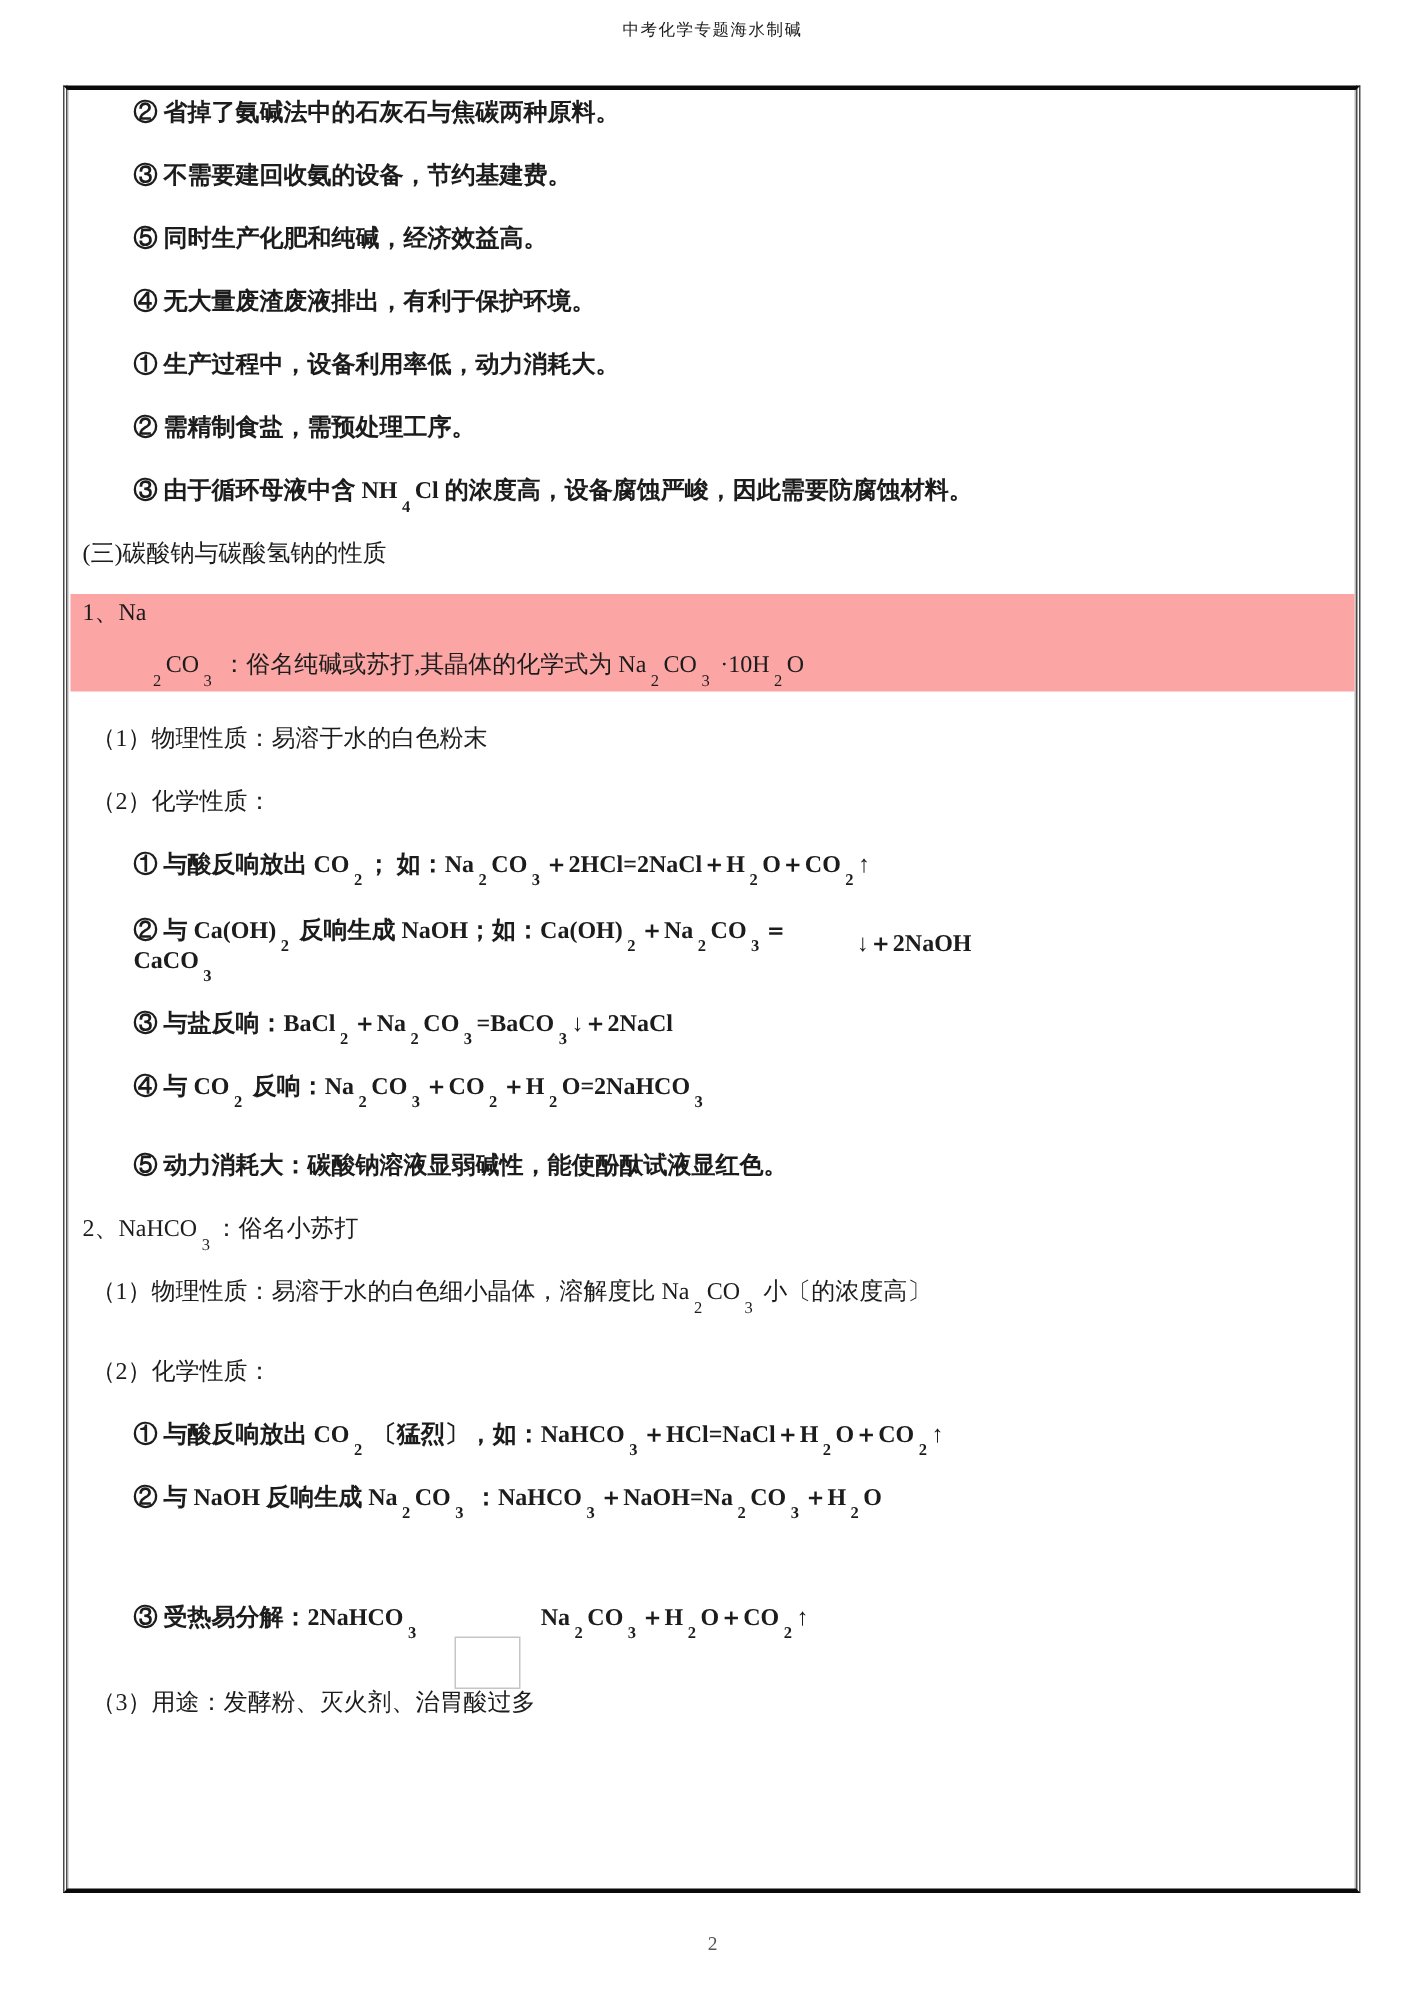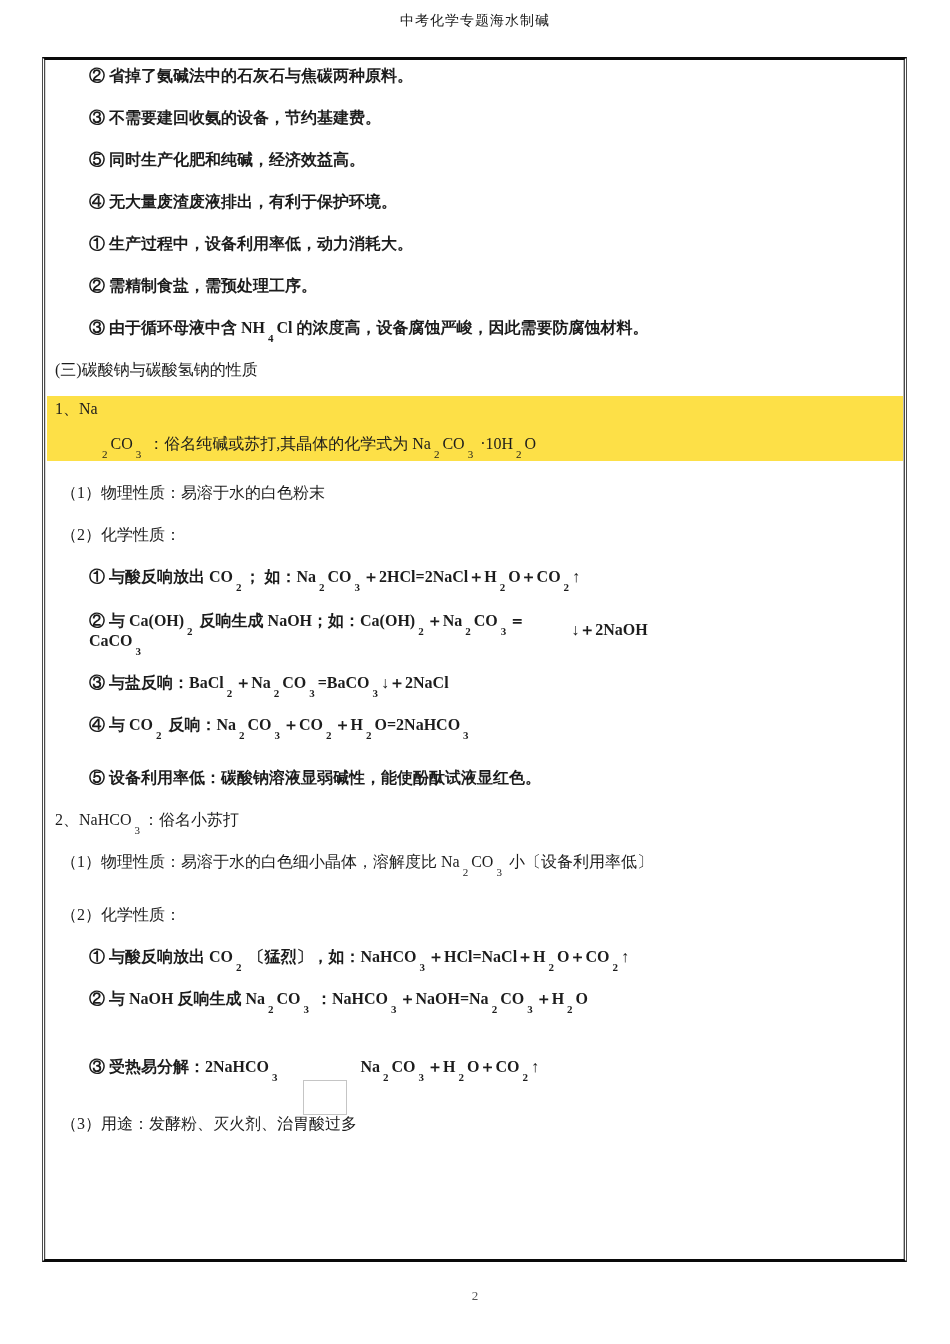--- a/index.html
+++ b/index.html
@@ -3,39 +3,39 @@
 <meta charset="utf-8">
 <style>
   html,body{margin:0;padding:0;}
   body{
     width:950px;height:1344px;background:#ffffff;position:relative;
     font-family:"Liberation Serif","DejaVu Serif",serif;color:#1c1c1c;
     overflow:hidden;
   }
   .page-header{
     position:absolute;top:12px;left:0;width:950px;box-sizing:border-box;
-    text-align:center;font-size:14px;letter-spacing:1px;
+    text-align:center;font-size:11px;letter-spacing:1px;
   }
   .doc-box{
     position:absolute;left:42px;top:57px;width:865px;height:1205px;
     box-sizing:border-box;
     border-top:3px solid #0a0a0a;border-bottom:3px solid #0a0a0a;
     border-left:3px double #4a4a4a;border-right:3px double #4a4a4a;
     box-shadow:inset -7px 0 0 -6px #b9b9b9, inset 7px 0 0 -6px #d7d7d7;
     padding:2px 8px 0 8px;overflow:hidden;
   }
   .para{font-size:16px;line-height:20px;margin-top:22px;white-space:nowrap;}
   .para:first-child{margin-top:4px;}
   .ind0{padding-left:2px;}
   .ind1{padding-left:8px;}
   .ind2{padding-left:36px;font-weight:bold;}
   .sp-s{margin-top:16px;}
   .sp-m{margin-top:24px;}
   .sp-l{margin-top:33px;}
-  .sp-xl{margin-top:48px;}
+  .sp-xl{margin-top:60px;}
   .sp-xxl{margin-top:37px;}
   .sub{
     display:inline-block;font-size:11px;line-height:10px;
     position:relative;top:9px;margin:0 3px;
   }
   .low{display:inline-block;position:relative;top:9px;}
   .hgap{display:inline-block;width:46px;}
   .eqbox{
     display:inline-block;width:42px;height:2px;position:relative;
     margin:0 16px 0 22px;
@@ -78,21 +78,21 @@
       </div>
       <div class="para ind2">
         <div class="line"><span>② 需精制食盐，需预处理工序。</span></div>
       </div>
       <div class="para ind2">
         <div class="line"><span>③ 由于循环母液中含 NH</span><span class="sub">4</span><span>Cl 的浓度高，设备腐蚀严峻，因此需要防腐蚀材料。</span></div>
       </div>
       <div class="para ind0">
         <div class="line"><span>(三)碳酸钠与碳酸氢钠的性质</span></div>
       </div>
-      <div class="para ind0 sp-s highlight" style="background: #fde047;">
+      <div class="para ind0 sp-s highlight" style="background: #fca5a5;">
         <div class="line"><span>1、Na</span></div>
         <div class="line hl-line2"><span class="sub">2</span><span>CO</span><span class="sub">3</span><span> ：俗名纯碱或苏打,其晶体的化学式为 Na</span><span class="sub">2</span><span>CO</span><span class="sub">3</span><span> ·10H</span><span class="sub">2</span><span>O</span></div>
       </div>
       <div class="para ind1">
         <div class="line"><span>（1）物理性质：易溶于水的白色粉末</span></div>
       </div>
       <div class="para ind1">
         <div class="line"><span>（2）化学性质：</span></div>
       </div>
       <div class="para ind2">
@@ -102,27 +102,27 @@
         <div class="line"><span>② 与 Ca(OH)</span><span class="sub">2</span><span> 反响生成 NaOH；如：Ca(OH)</span><span class="sub">2</span><span>＋Na</span><span class="sub">2</span><span>CO</span><span class="sub">3</span><span>＝</span><span class="hgap"></span><span class="low">↓＋2NaOH</span></div>
         <div class="line"><span>CaCO</span><span class="sub">3</span></div>
       </div>
       <div class="para ind2">
         <div class="line"><span>③ 与盐反响：BaCl</span><span class="sub">2</span><span>＋Na</span><span class="sub">2</span><span>CO</span><span class="sub">3</span><span>=BaCO</span><span class="sub">3</span><span>↓＋2NaCl</span></div>
       </div>
       <div class="para ind2">
         <div class="line"><span>④ 与 CO</span><span class="sub">2</span><span> 反响：Na</span><span class="sub">2</span><span>CO</span><span class="sub">3</span><span>＋CO</span><span class="sub">2</span><span>＋H</span><span class="sub">2</span><span>O=2NaHCO</span><span class="sub">3</span></div>
       </div>
       <div class="para ind2 sp-l">
-        <div class="line"><span>⑤ 设备利用率低：碳酸钠溶液显弱碱性，能使酚酞试液显红色。</span></div>
+        <div class="line"><span>⑤ 动力消耗大：碳酸钠溶液显弱碱性，能使酚酞试液显红色。</span></div>
       </div>
       <div class="para ind0">
         <div class="line"><span>2、NaHCO</span><span class="sub">3</span><span>：俗名小苏打</span></div>
       </div>
       <div class="para ind1">
-        <div class="line"><span>（1）物理性质：易溶于水的白色细小晶体，溶解度比 Na</span><span class="sub">2</span><span>CO</span><span class="sub">3</span><span> 小〔设备利用率低〕</span></div>
+        <div class="line"><span>（1）物理性质：易溶于水的白色细小晶体，溶解度比 Na</span><span class="sub">2</span><span>CO</span><span class="sub">3</span><span> 小〔的浓度高〕</span></div>
       </div>
       <div class="para ind1 sp-l">
         <div class="line"><span>（2）化学性质：</span></div>
       </div>
       <div class="para ind2">
         <div class="line"><span>① 与酸反响放出 CO</span><span class="sub">2</span><span> 〔猛烈〕，如：NaHCO</span><span class="sub">3</span><span>＋HCl=NaCl＋H</span><span class="sub">2</span><span>O＋CO</span><span class="sub">2</span><span>↑</span></div>
       </div>
       <div class="para ind2">
         <div class="line"><span>② 与 NaOH 反响生成 Na</span><span class="sub">2</span><span>CO</span><span class="sub">3</span><span> ：NaHCO</span><span class="sub">3</span><span>＋NaOH=Na</span><span class="sub">2</span><span>CO</span><span class="sub">3</span><span>＋H</span><span class="sub">2</span><span>O</span></div>
       </div>

